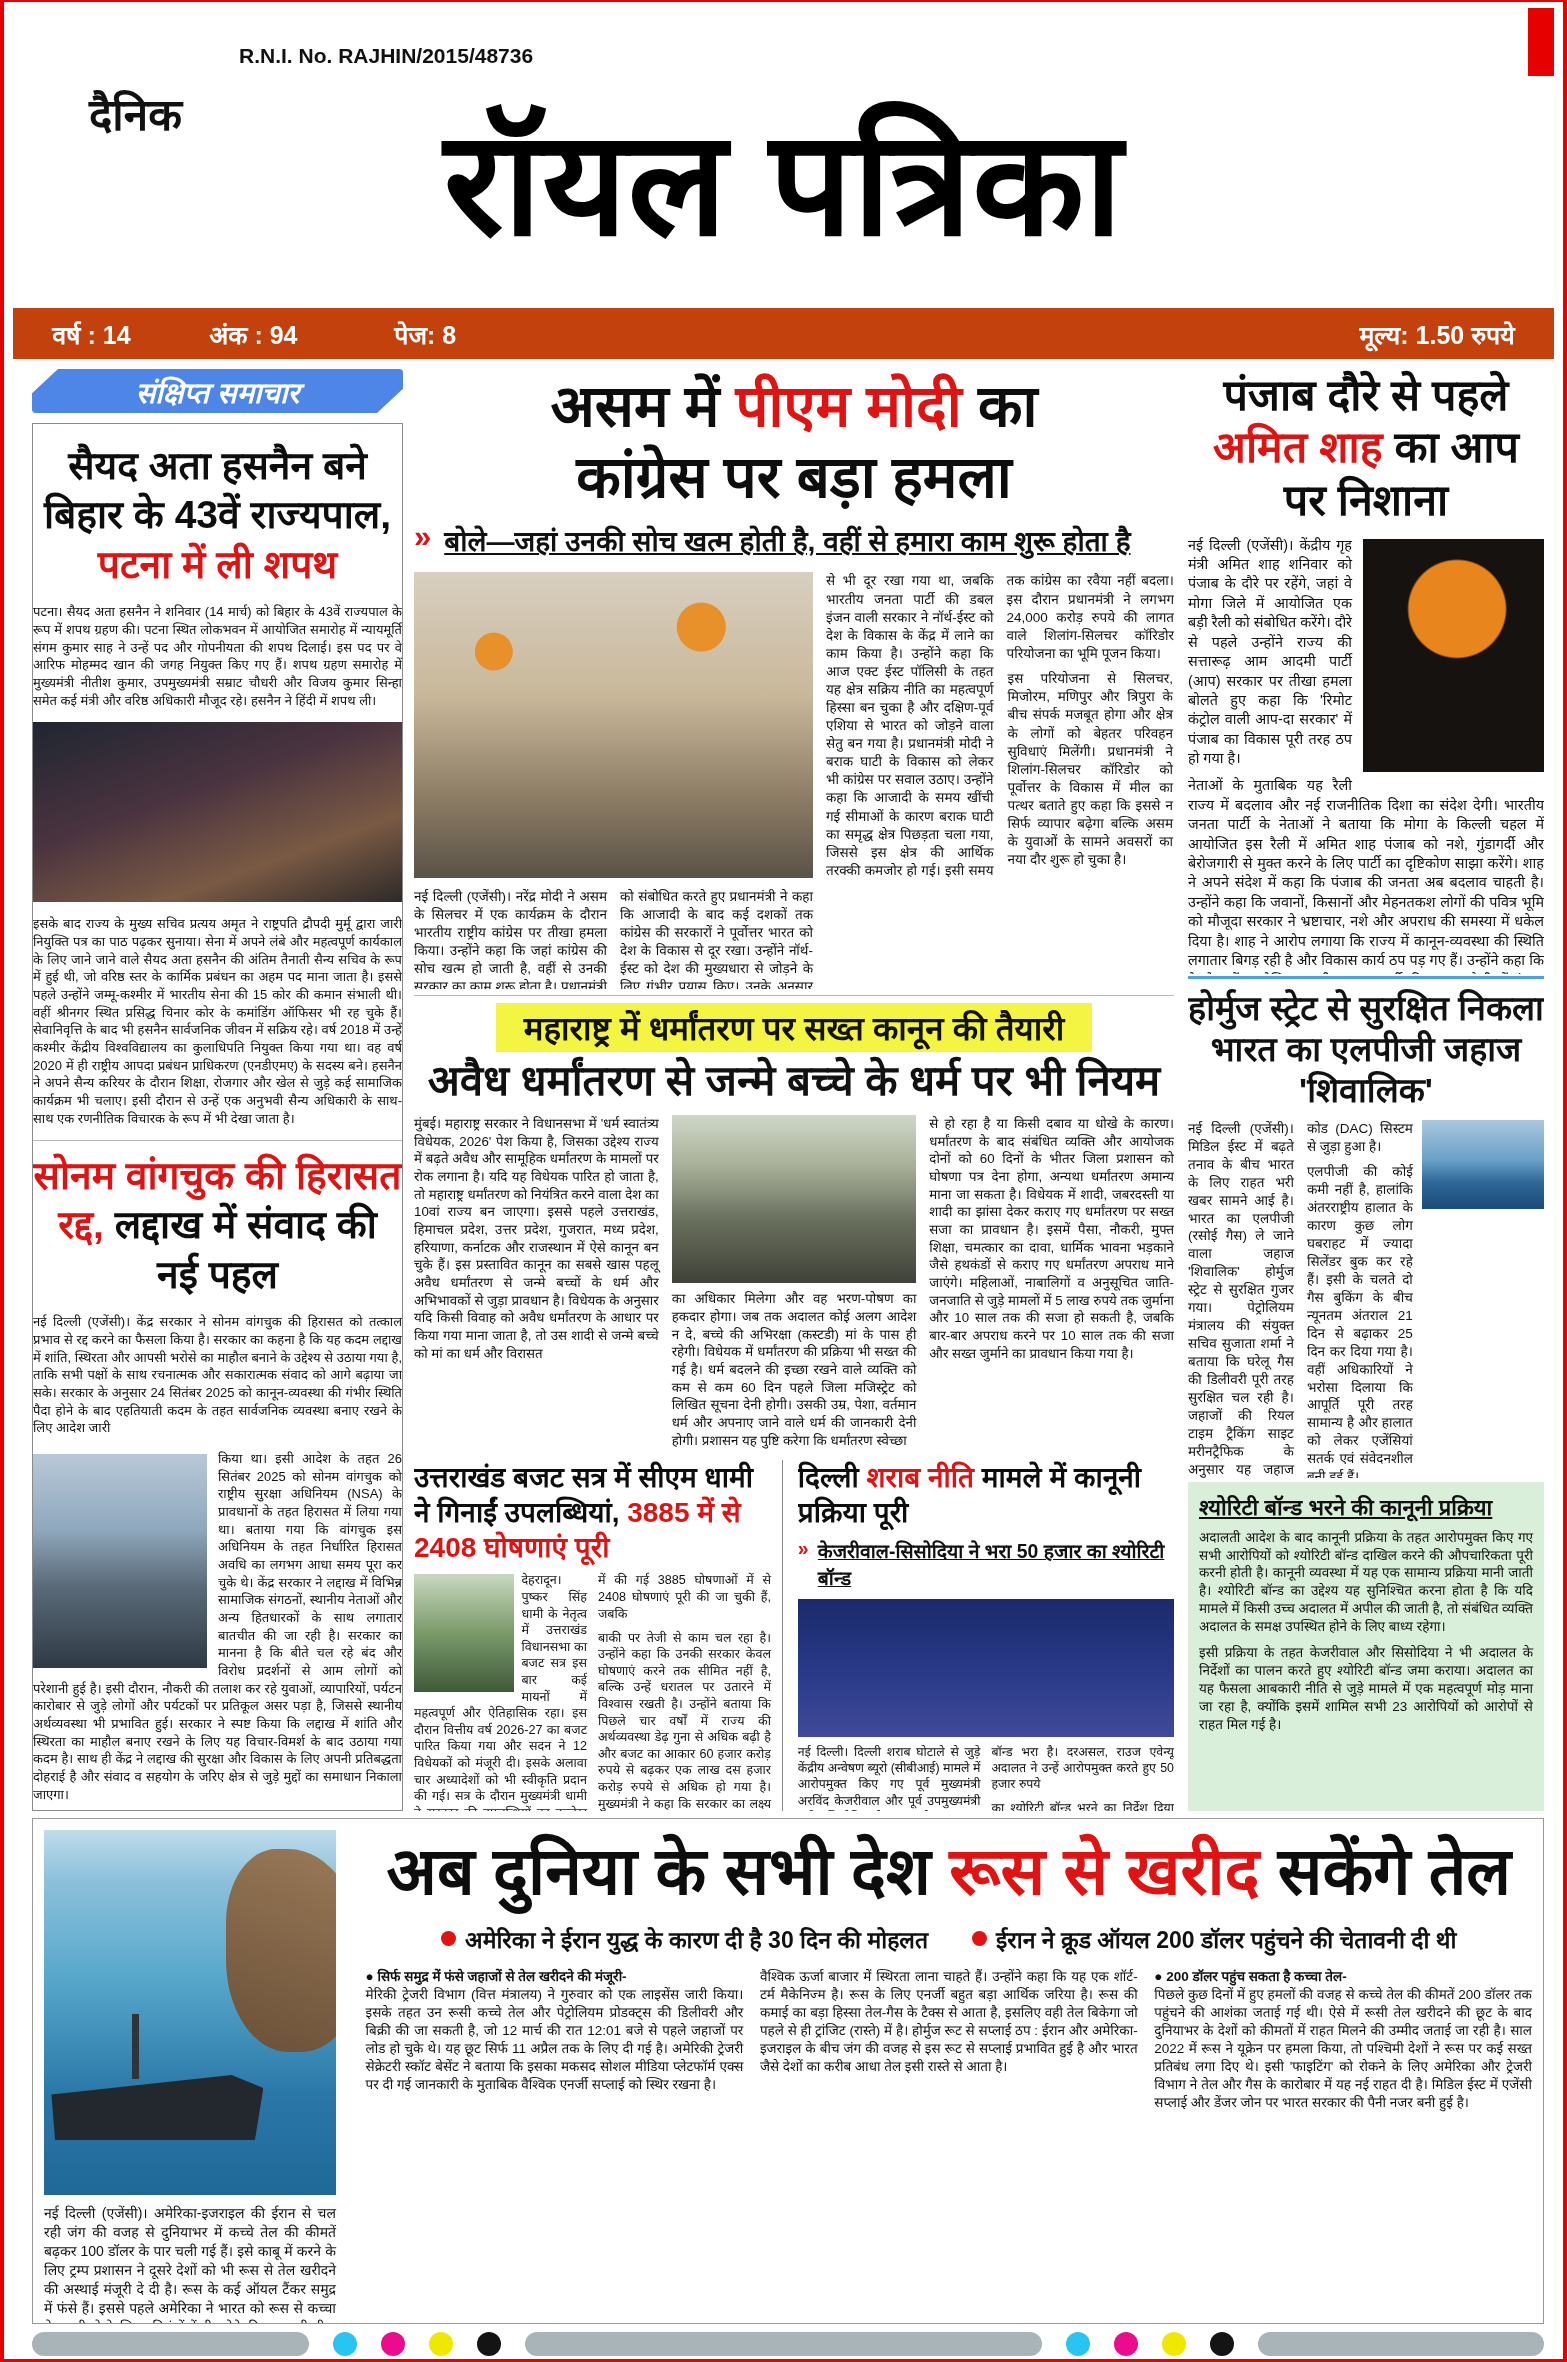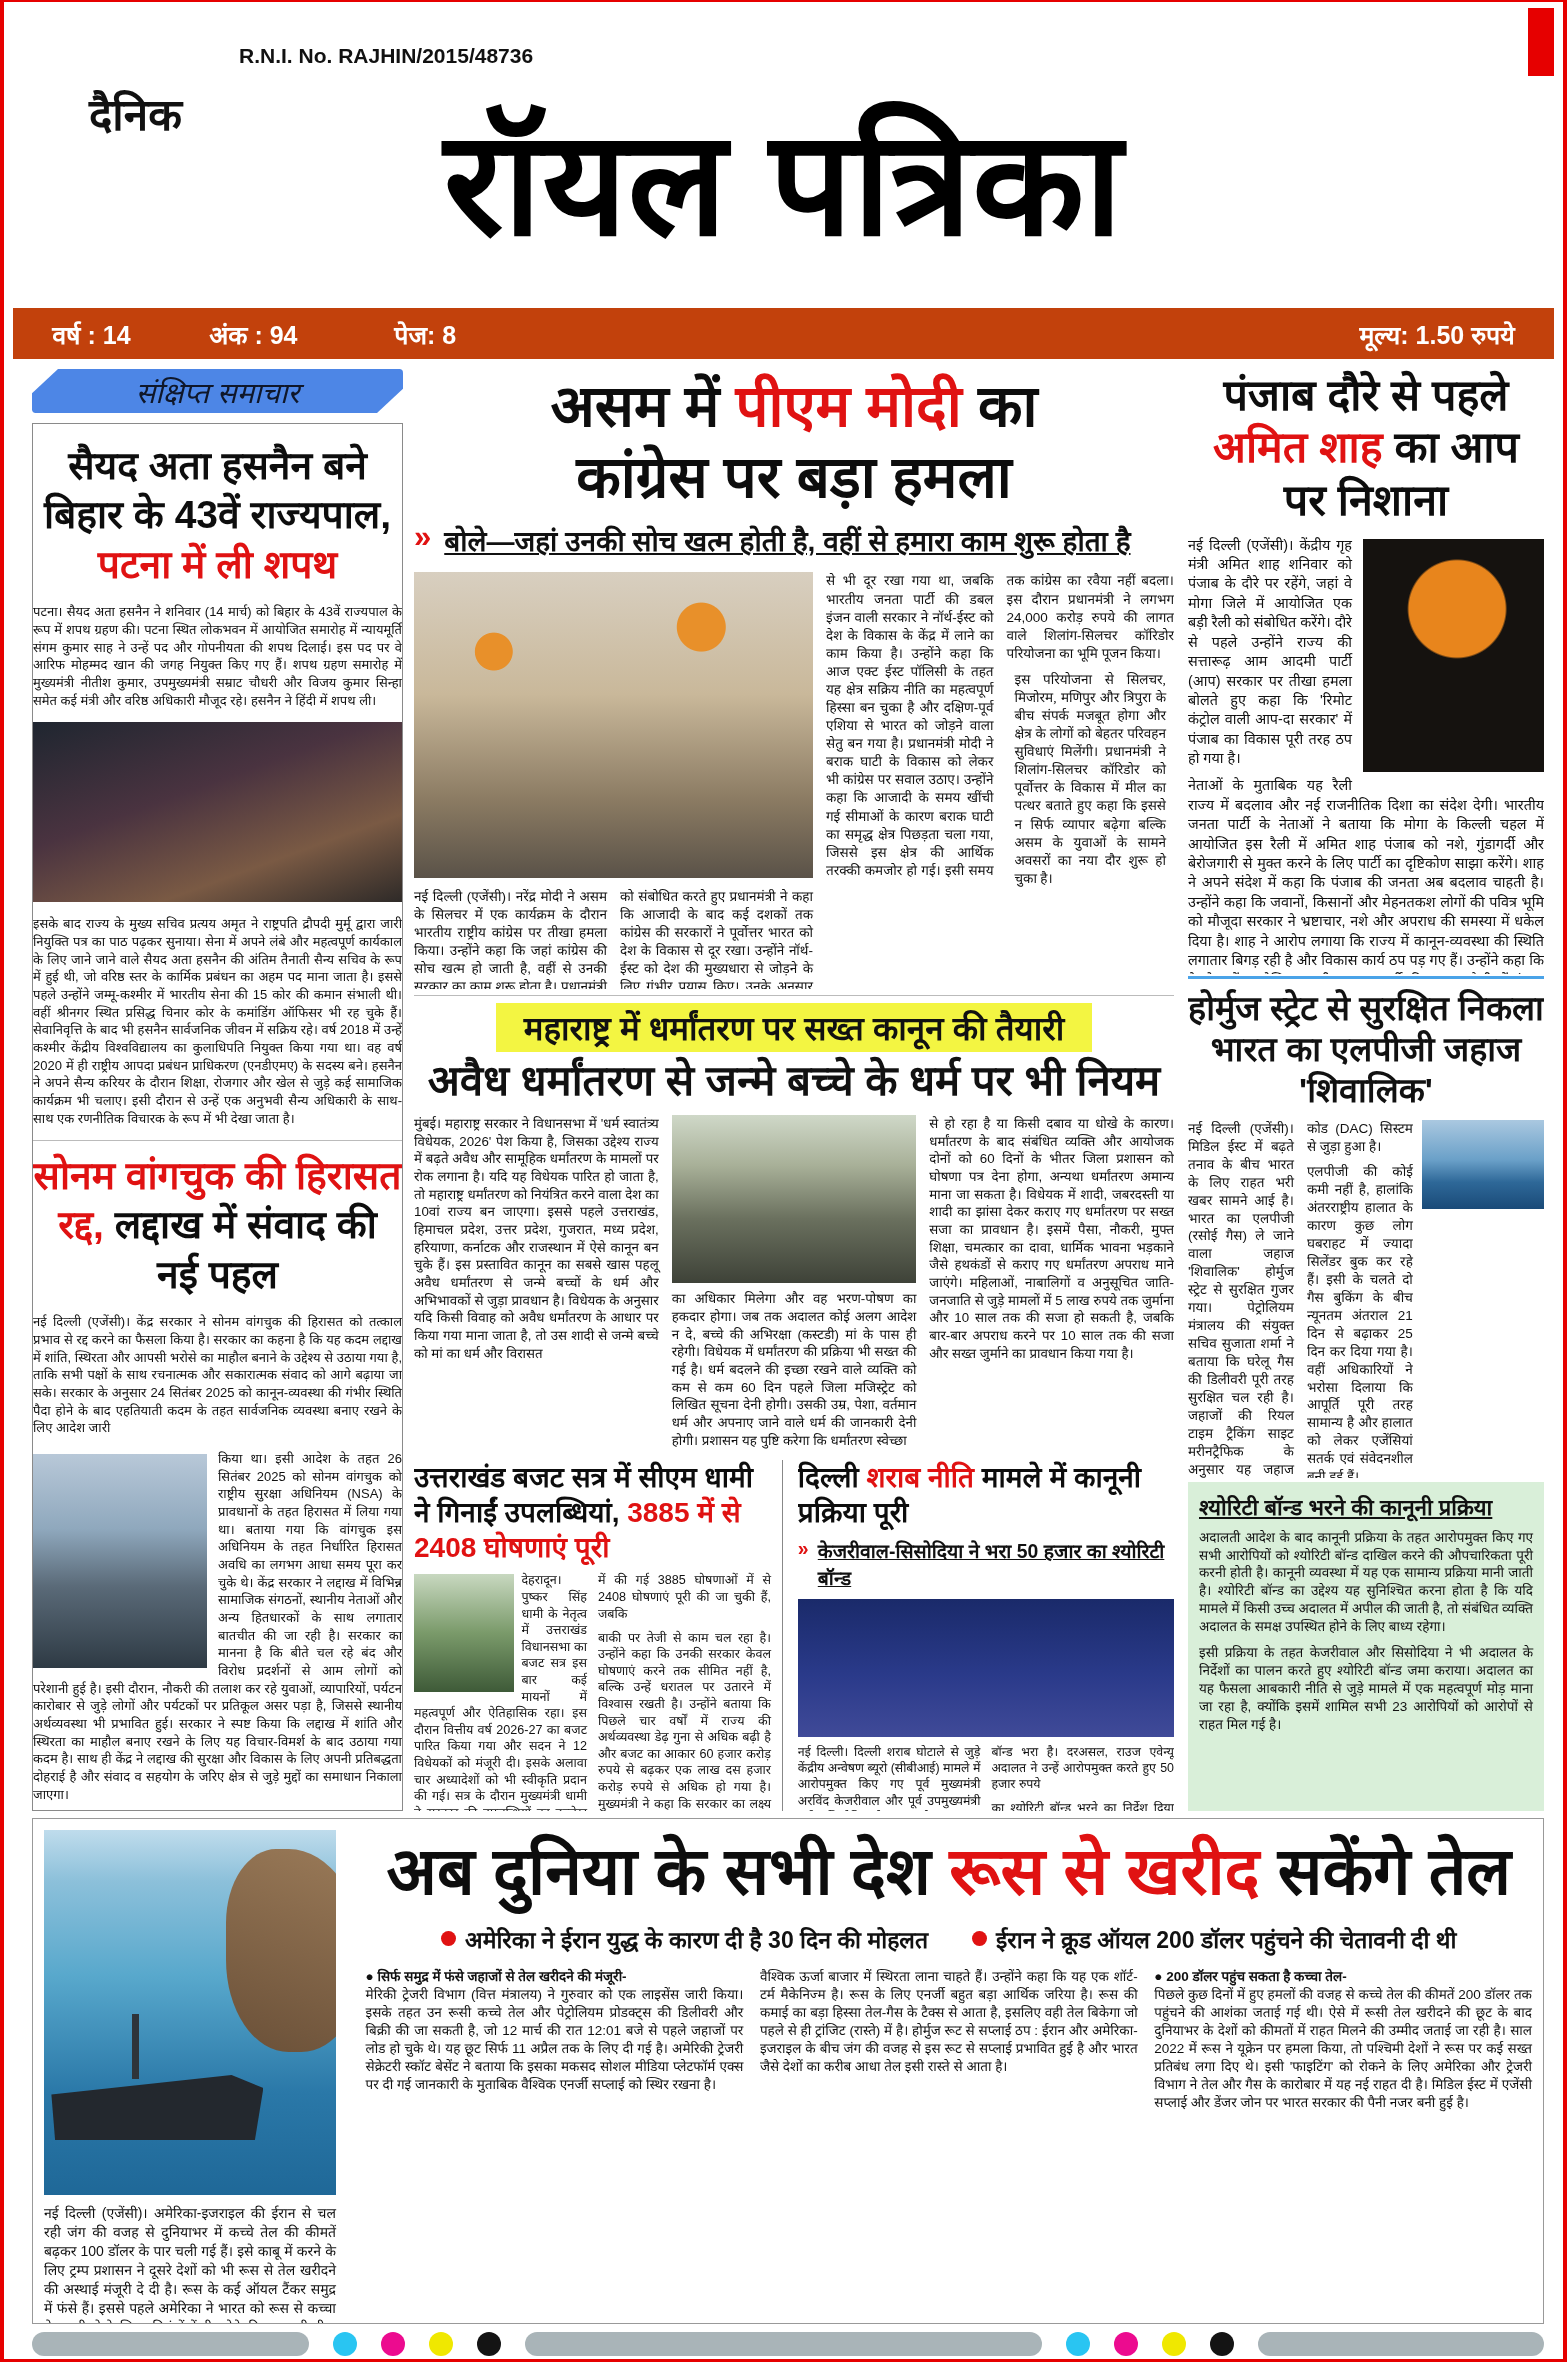--- a/index.html
+++ b/index.html
@@ -22,21 +22,21 @@
   .dateline span{white-space:nowrap;}
   .dl-year{width:157px;} .dl-issue{width:185px;} .dl-pages{flex:1;}
   .dl-date{flex:2;text-align:center;} .dl-price{flex:1;text-align:right;}
   
   .main{left:28px;top:367px;width:1512px;height:1442px;}
   .leftcol{left:0;top:0;width:371px;height:1442px;}
   .centercol{left:382px;top:0;width:760px;height:1442px;}
   .rightcol{left:1156px;top:0;width:356px;height:1442px;}
   
   .ribbon{height:44px;background:#4d86e6;border-radius:13px 3.7px 13px 3.7px;display:flex;align-items:center;justify-content:center;
-          color:#0f172a;font-style:italic;font-weight:normal;font-size:29px;
+          color:#ffffff;font-style:italic;font-weight:bold;font-size:29px;
           clip-path:polygon(0 55%,26px 0,100% 0,100% 45%,calc(100% - 26px) 100%,0 100%);}
   .leftbox{position:absolute;top:54px;left:0;width:371px;height:1388px;border:1.8px solid #8a8a8a;
            box-sizing:border-box;padding:11px 0;overflow:hidden;}
   .h-left{font-weight:900;font-size:39px;line-height:1.28;text-align:center;margin:5.5px 0 11px;}
   .red{color:#e01212;} .blk{color:#0d0d0d;}
   .body-sm{font-size:13px;line-height:1.36;text-align:justify;}
   .photo{background:#777;}
   .photo-oath{width:100%;height:180px;margin:9.2px 0;
       background:linear-gradient(160deg,#1f2630 0%,#4a3340 40%,#7a5a44 72%,#2e2a28 100%);}
   .sep-art{border:0;border-top:1.8px solid #bbb;margin:13px 0 9.2px;}
@@ -173,21 +173,21 @@
           <span class="mark">»</span>
           <span class="txt">बोले—जहां उनकी सोच खत्म होती है, वहीं से हमारा काम शुरू होता है</span>
         </div>
         <div class="modi-row">
           <div class="modi-left">
             <div class="photo photo-modi"></div>
             <div class="cols2">नई दिल्ली (एजेंसी)। नरेंद्र मोदी ने असम के सिलचर में एक कार्यक्रम के दौरान भारतीय राष्ट्रीय कांग्रेस पर तीखा हमला किया। उन्होंने कहा कि जहां कांग्रेस की सोच खत्म हो जाती है, वहीं से उनकी सरकार का काम शुरू होता है। प्रधानमंत्री ने यह बात शिलांग-सिलचर कॉरिडोर के भूमि पूजन के अवसर पर कही। कार्यक्रम को संबोधित करते हुए प्रधानमंत्री ने कहा कि आजादी के बाद कई दशकों तक कांग्रेस की सरकारों ने पूर्वोत्तर भारत को देश के विकास से दूर रखा। उन्होंने नॉर्थ-ईस्ट को देश की मुख्यधारा से जोड़ने के लिए गंभीर प्रयास किए। उनके अनुसार पहले यह क्षेत्र दिल्ली से भी दूर माना जाता था और दिल</div>
           </div>
           <div class="modi-right">
             <p style="margin:0 0 7.4px;">से भी दूर रखा गया था, जबकि भारतीय जनता पार्टी की डबल इंजन वाली सरकार ने नॉर्थ-ईस्ट को देश के विकास के केंद्र में लाने का काम किया है। उन्होंने कहा कि आज एक्ट ईस्ट पॉलिसी के तहत यह क्षेत्र सक्रिय नीति का महत्वपूर्ण हिस्सा बन चुका है और दक्षिण-पूर्व एशिया से भारत को जोड़ने वाला सेतु बन गया है। प्रधानमंत्री मोदी ने बराक घाटी के विकास को लेकर भी कांग्रेस पर सवाल उठाए। उन्होंने कहा कि आजादी के समय खींची गई सीमाओं के कारण बराक घाटी का समृद्ध क्षेत्र पिछड़ता चला गया, जिससे इस क्षेत्र की आर्थिक तरक्की कमजोर हो गई। इसी समय तक कांग्रेस का रवैया नहीं बदला। इस दौरान प्रधानमंत्री ने लगभग 24,000 करोड़ रुपये की लागत वाले शिलांग-सिलचर कॉरिडोर परियोजना का भूमि पूजन किया।</p>
-            <p style="margin:8px;font-family:Liberation Serif, serif;">इस परियोजना से सिलचर, मिजोरम, मणिपुर और त्रिपुरा के बीच संपर्क मजबूत होगा और क्षेत्र के लोगों को बेहतर परिवहन सुविधाएं मिलेंगी। प्रधानमंत्री ने शिलांग-सिलचर कॉरिडोर को पूर्वोत्तर के विकास में मील का पत्थर बताते हुए कहा कि इससे न सिर्फ व्यापार बढ़ेगा बल्कि असम के युवाओं के सामने अवसरों का नया दौर शुरू हो चुका है।</p>
+            <p style="margin:1px;">इस परियोजना से सिलचर, मिजोरम, मणिपुर और त्रिपुरा के बीच संपर्क मजबूत होगा और क्षेत्र के लोगों को बेहतर परिवहन सुविधाएं मिलेंगी। प्रधानमंत्री ने शिलांग-सिलचर कॉरिडोर को पूर्वोत्तर के विकास में मील का पत्थर बताते हुए कहा कि इससे न सिर्फ व्यापार बढ़ेगा बल्कि असम के युवाओं के सामने अवसरों का नया दौर शुरू हो चुका है।</p>
           </div>
         </div>
       </article>
 
       <article class="dharma-block">
         <div class="ystrip"><span>महाराष्ट्र में धर्मांतरण पर सख्त कानून की तैयारी</span></div>
         <h1 class="h-dharma">अवैध धर्मांतरण से जन्मे बच्चे के धर्म पर भी नियम</h1>
         <div class="dharma-cols">
           <div class="c">मुंबई। महाराष्ट्र सरकार ने विधानसभा में 'धर्म स्वातंत्र्य विधेयक, 2026' पेश किया है, जिसका उद्देश्य राज्य में बढ़ते अवैध और सामूहिक धर्मांतरण के मामलों पर रोक लगाना है। यदि यह विधेयक पारित हो जाता है, तो महाराष्ट्र धर्मांतरण को नियंत्रित करने वाला देश का 10वां राज्य बन जाएगा। इससे पहले उत्तराखंड, हिमाचल प्रदेश, उत्तर प्रदेश, गुजरात, मध्य प्रदेश, हरियाणा, कर्नाटक और राजस्थान में ऐसे कानून बन चुके हैं। इस प्रस्तावित कानून का सबसे खास पहलू अवैध धर्मांतरण से जन्मे बच्चों के धर्म और अभिभावकों से जुड़ा प्रावधान है। विधेयक के अनुसार यदि किसी विवाह को अवैध धर्मांतरण के आधार पर किया गया माना जाता है, तो उस शादी से जन्मे बच्चे को मां का धर्म और विरासत</div>
           <div class="c">

